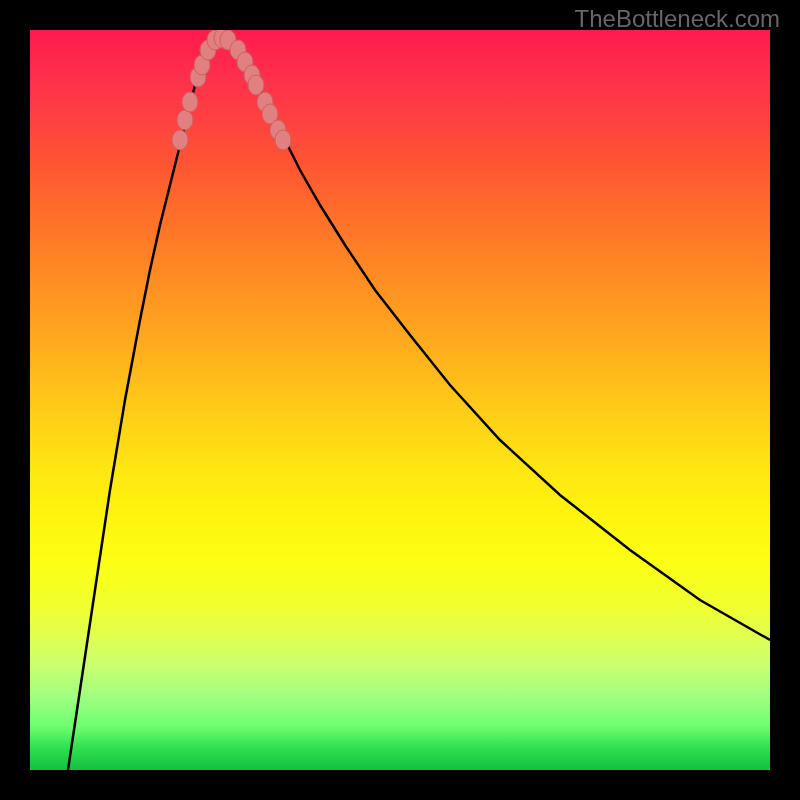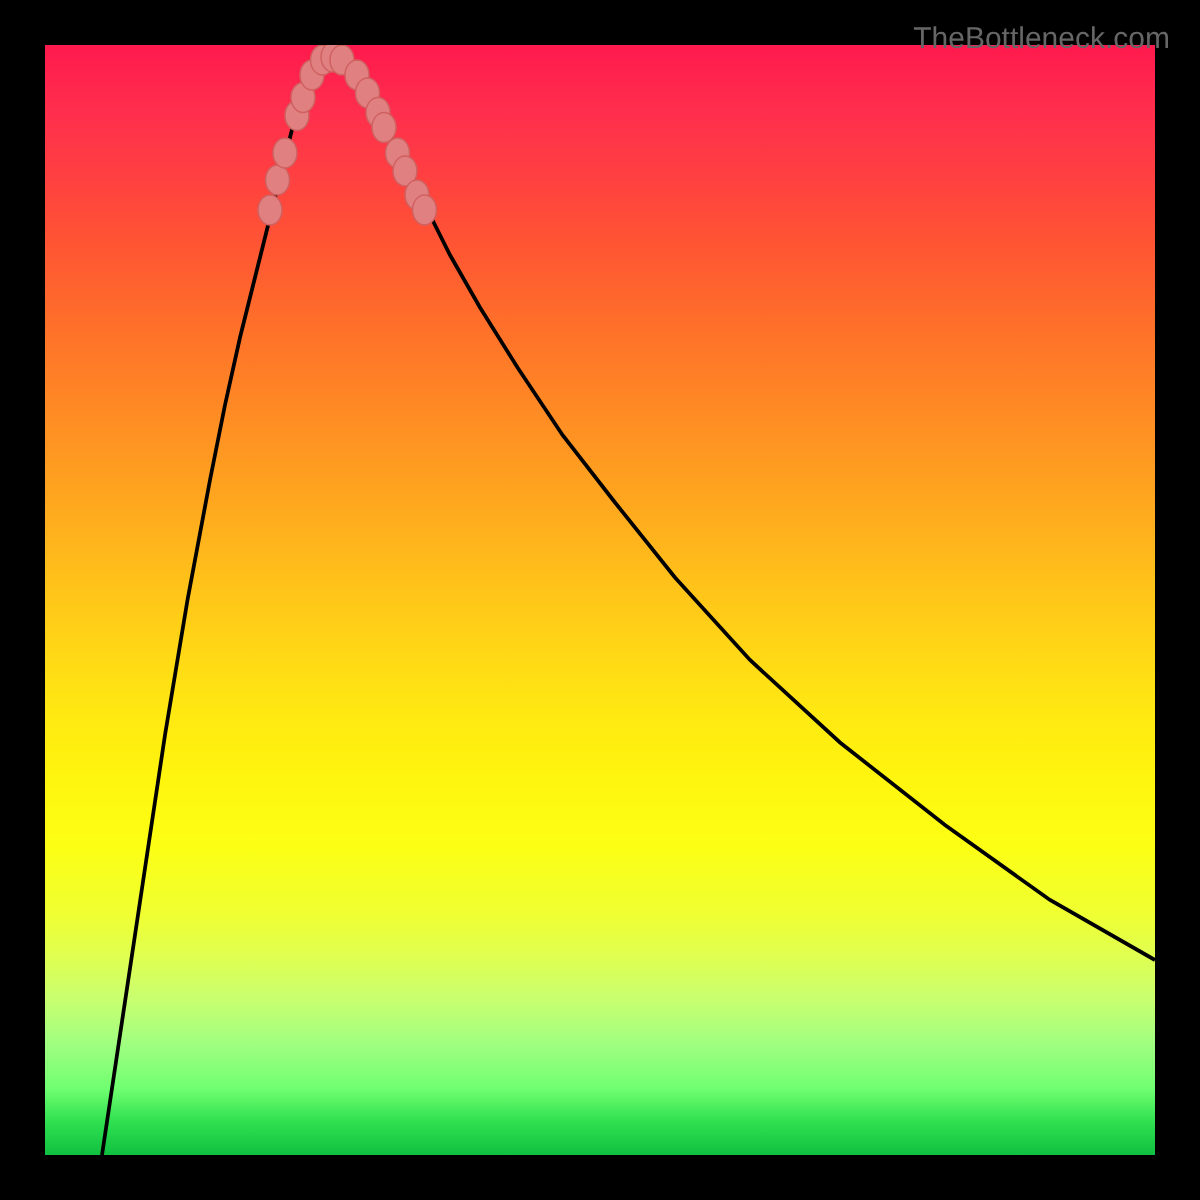--- a/index.html
+++ b/index.html
@@ -12,23 +12,22 @@
       height: 800px;
       background: #000;
       position: relative;
       font-family: Arial, sans-serif;
     }
     .watermark {
       position: absolute;
       top: 5px;
       right: 20px;
       color: #666;
-      font-size: 20px;
+      font-size: 24px;
       z-index: 10;
-      margin-top: 10px;
     }
     .plot-area {
       position: absolute;
       top: 30px;
       left: 30px;
       width: 740px;
       height: 740px;
       background: linear-gradient(to bottom,
         #ff1a4d 0%,
         #ff2e4d 6%,

